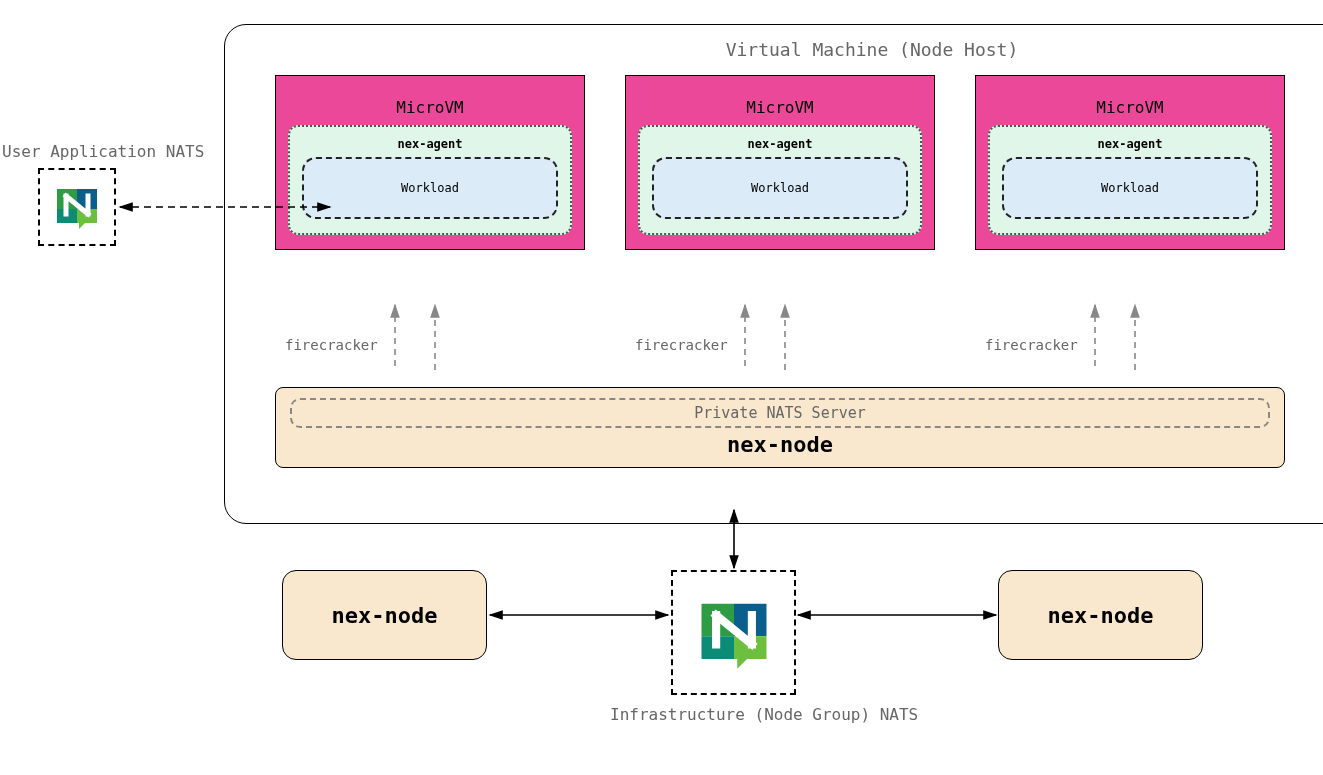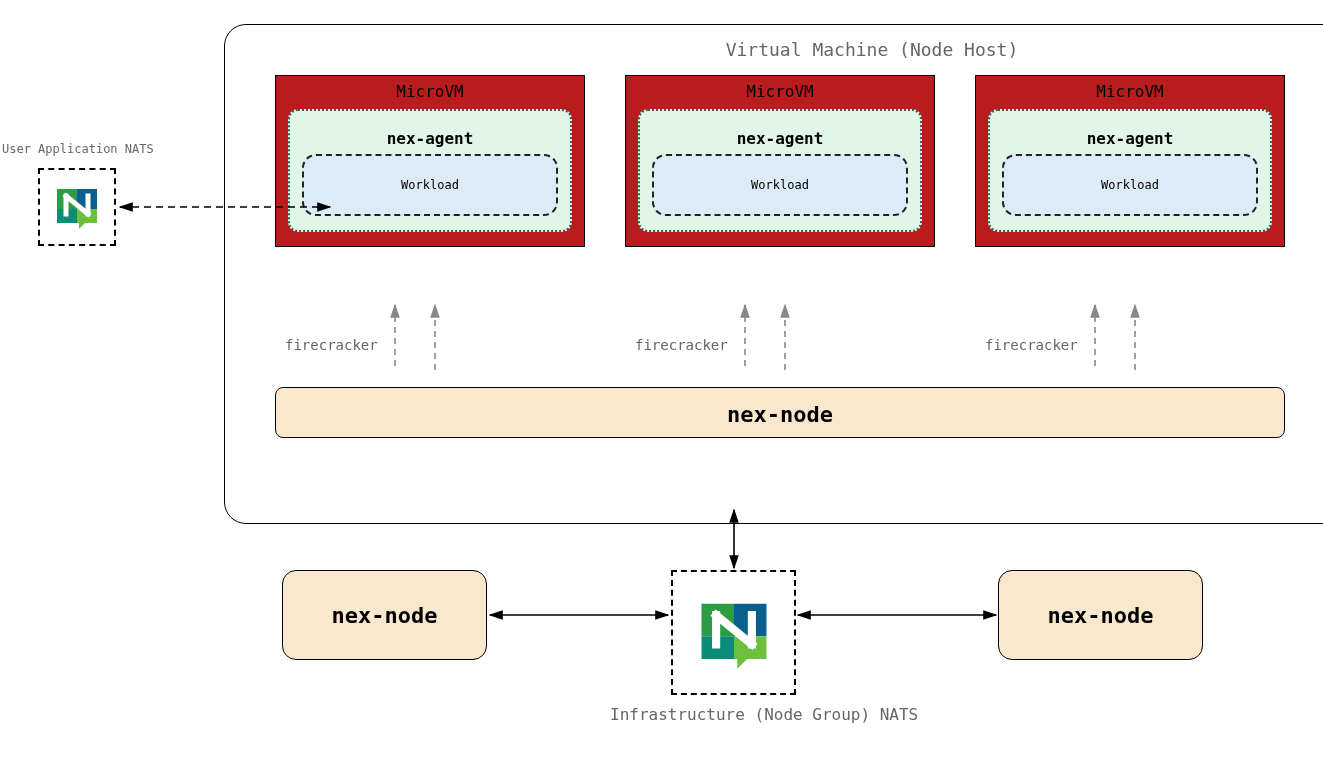--- a/index.html
+++ b/index.html
@@ -15,32 +15,32 @@
   }
   .abs { position: absolute; }
   .label-gray { color: #666; font-family: "Menlo", monospace; }
   .vm-host {
     border: 1.5px solid #000;
     border-radius: 22px;
     background: #fff;
   }
   .microvm {
     border: 1.5px solid #000;
-    background: #b91c1c;
+    background: #ec4899;
     text-align: center;
-    padding: 0 12px 14px 12px;
+    padding: 16px 12px 14px 12px;
   }
   .microvm .title { margin: 6px 0 8px 0; font-size: 16px; }
   .nex-agent {
     border: 2px dotted #3a614c;
     background: #e0f6e8;
     border-radius: 10px;
     padding: 6px 12px 14px 12px;
   }
-  .nex-agent .title { margin: 12px 0 6px 0; font-size: 16px; font-weight: 600; }
+  .nex-agent .title { margin: 4px 0 6px 0; font-size: 12px; font-weight: 600; }
   .workload {
     border: 2px dashed #222;
     background: #dbebf8;
     border-radius: 14px;
     padding: 22px 10px;
     font-size: 12px;
   }
   .nex-node-box {
     background: #f9e8cd;
     border: 1.5px solid #000;
@@ -115,25 +115,26 @@
       <div class="title">nex-agent</div>
       <div class="workload">Workload</div>
     </div>
   </div>
 
   <div class="abs label-gray" style="left:60px; top:312px; font-size:14px;">firecracker</div>
   <div class="abs label-gray" style="left:410px; top:312px; font-size:14px;">firecracker</div>
   <div class="abs label-gray" style="left:760px; top:312px; font-size:14px;">firecracker</div>
 
   <div class="abs nex-node-box" style="left:50px; top:362px; width:1010px;">
+    <div class="private-nats">Private NATS Server</div>
     <div class="nex-node-label">nex-node</div>
   </div>
 </div>
 
-<div class="abs label-gray" style="left:2px; top:142px; font-size:12px;">User Application NATS</div>
+<div class="abs label-gray" style="left:2px; top:142px; font-size:16px;">User Application NATS</div>
 <div class="abs dashed-box" style="left:38px; top:168px; width:78px; height:78px;">
   <svg width="48" height="48" viewBox="0 0 48 48">
     <rect x="4" y="6" width="20" height="20" fill="#2d9c44"></rect>
     <rect x="24" y="6" width="20" height="20" fill="#0b5f8c"></rect>
     <rect x="4" y="26" width="20" height="14" fill="#0b8c77"></rect>
     <rect x="24" y="26" width="20" height="14" fill="#6dbf3e"></rect>
     <path d="M32 40 L26 46 L26 40 Z" fill="#6dbf3e"></path>
     <path d="M13 13 L13 31 M13 13 L35 31 M35 13 L35 31" stroke="#fff" stroke-width="5" fill="none" stroke-linecap="square"></path>
   </svg>
 </div>

